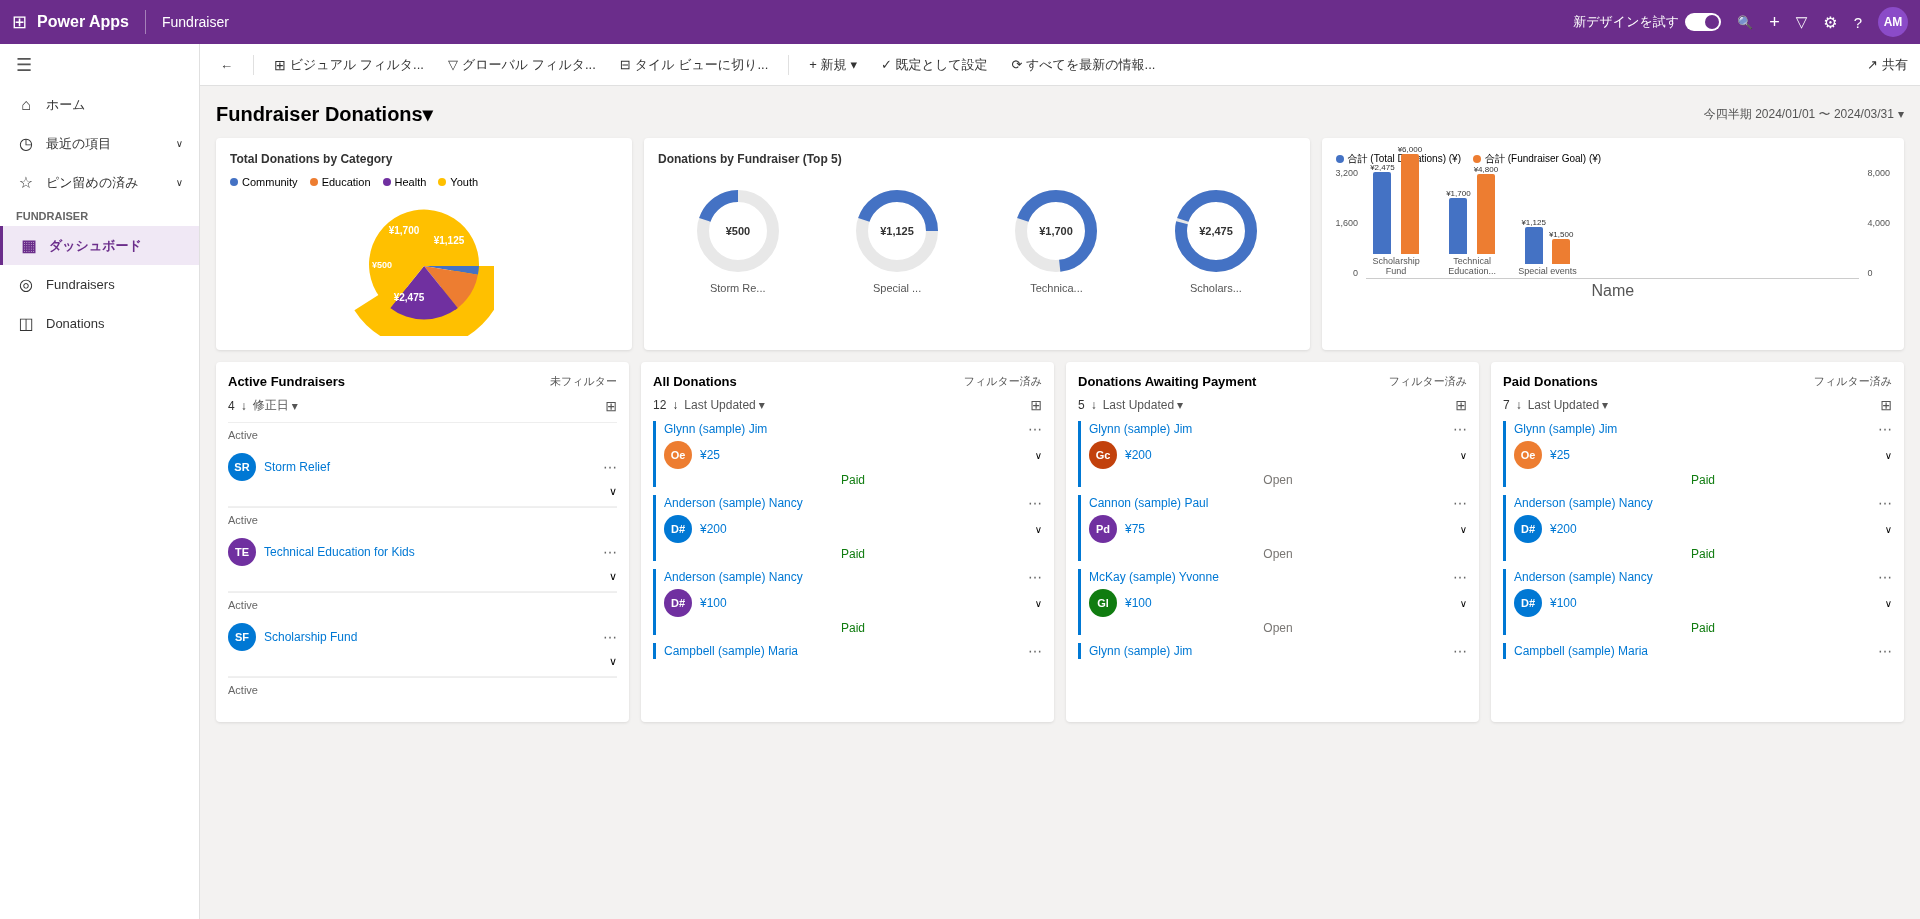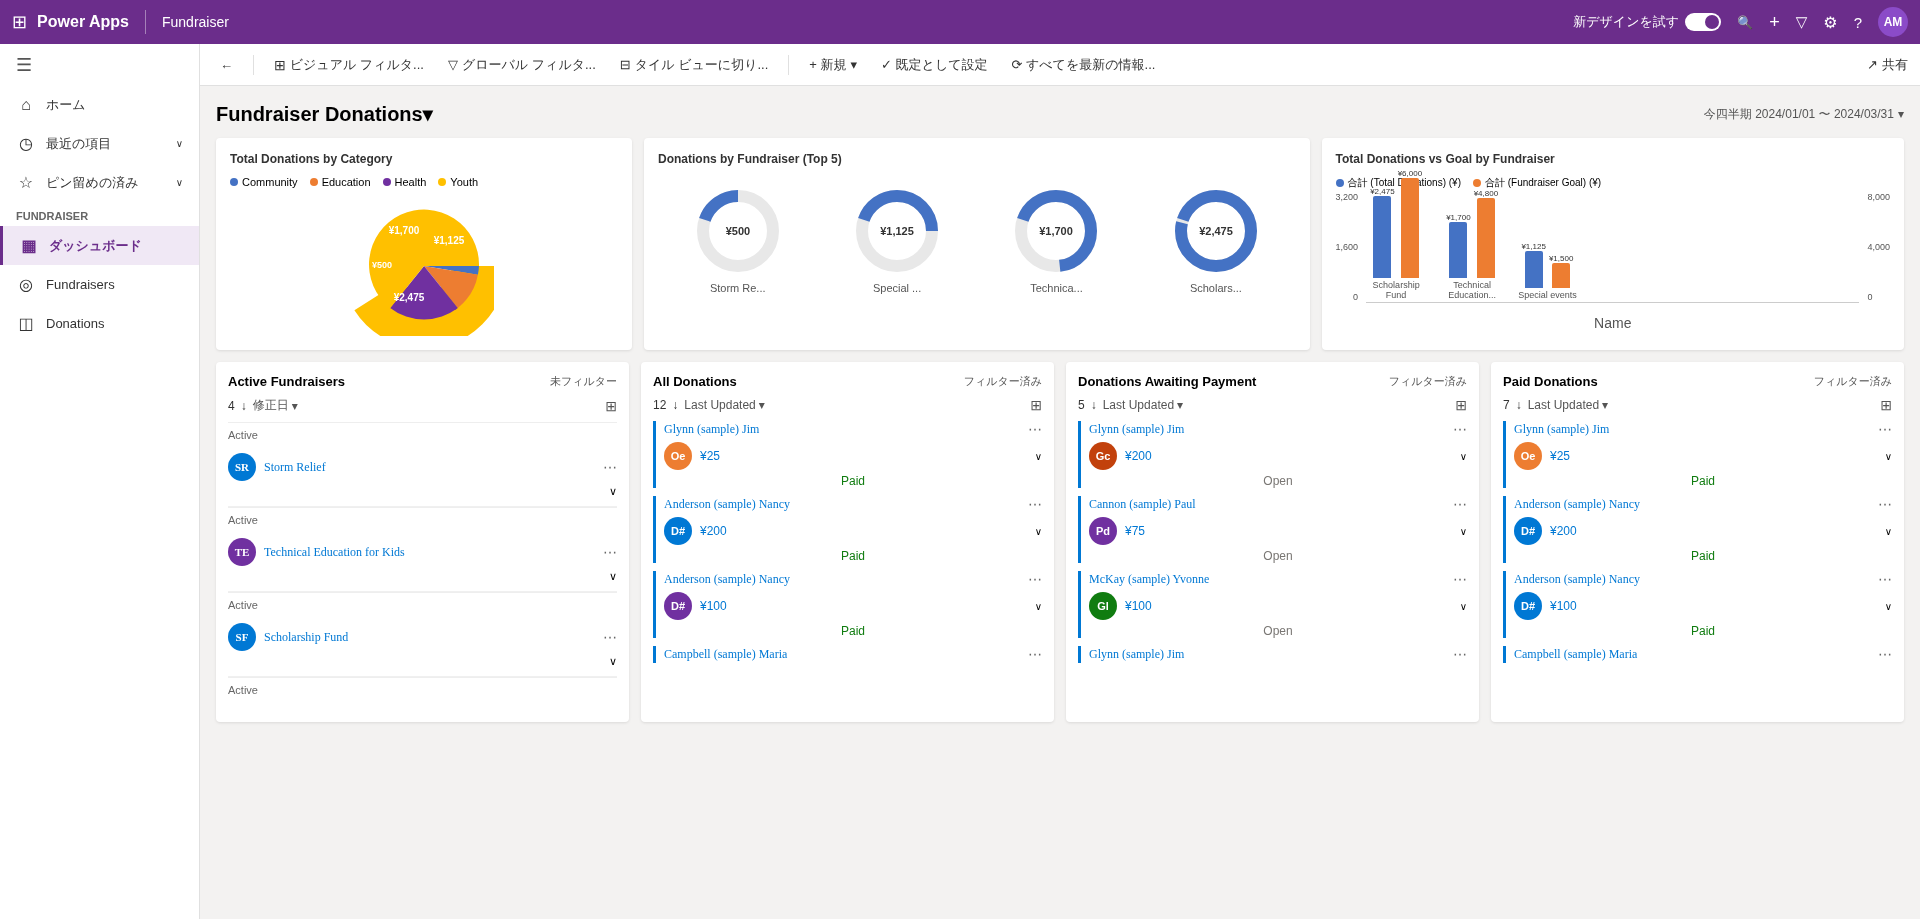--- a/index.html
+++ b/index.html
@@ -109,21 +109,21 @@
     .list-card-header { display: flex; align-items: center; justify-content: space-between; margin-bottom: 8px; }
     .list-card-title { font-size: 13px; font-weight: 600; }
     .list-card-filter { font-size: 11px; color: #555; }
     .list-sort-row { display: flex; align-items: center; gap: 6px; margin-bottom: 8px; font-size: 12px; color: #333; }
     .sort-btn { display: flex; align-items: center; gap: 3px; cursor: pointer; color: #555; }
     .grid-icon { margin-left: auto; cursor: pointer; color: #555; font-size: 14px; }
 
     
     .list-section { font-size: 11px; color: #666; padding: 6px 0 4px; border-top: 1px solid #eee; }
     .list-item { padding: 8px 0; border-bottom: 1px solid #f0f0f0; }
-    .list-item-header { display: flex; align-items: center; justify-content: space-between; font-family: Liberation Serif, serif; }
+    .list-item-header { display: flex; align-items: center; justify-content: space-between; }
     .list-item-name { color: #0078d4; cursor: pointer; font-size: 12px; }
     .list-item-body { display: flex; align-items: center; gap: 8px; margin-top: 4px; }
     .avatar-circle { width: 28px; height: 28px; border-radius: 50%; display: flex; align-items: center; justify-content: center; font-size: 11px; font-weight: 600; color: white; flex-shrink: 0; }
     .list-item-amount { color: #0078d4; font-size: 12px; cursor: pointer; }
     .list-item-status { font-size: 12px; margin-top: 4px; text-align: center; }
     .status-paid { color: #107C10; }
     .status-open { color: #797673; }
     .three-dots { font-size: 14px; color: #666; cursor: pointer; }
     .blue-left-border { border-left: 3px solid #0078d4; padding-left: 8px; }
   </style>
@@ -313,21 +313,20 @@
             <circle cx="45" cy="45" r="35" fill="none" stroke="#e8e8e8" stroke-width="12"></circle>
             <circle cx="45" cy="45" r="35" fill="none" stroke="#4472C4" stroke-width="12" stroke-dasharray="217 3" stroke-dashoffset="44" transform="rotate(-90 45 45)"></circle>
             <text x="45" y="49" text-anchor="middle" font-size="11" fill="#333" font-weight="600">¥2,475</text>
           </svg>
           <div class="donut-label">Scholars...</div>
         </div>
       </div>
     </div>
 
     <div class="card">
-      <div class="card-title">Total Donations vs Goal by Fundraiser</div>
       <div class="bar-chart-legend">
         <div class="legend-item">
           <div class="legend-dot" style="background:#4472C4"></div>
           <span style="font-size:10px;">合計 (Total Donations) (¥)</span>
         </div>
         <div class="legend-item">
           <div class="legend-dot" style="background:#ED7D31"></div>
           <span style="font-size:10px;">合計 (Fundraiser Goal) (¥)</span>
         </div>
       </div>
@@ -376,21 +375,21 @@
                 </div>
                 <div style="display:flex;flex-direction:column;align-items:center;">
                   <span style="font-size:8px;color:#333;white-space:nowrap;">¥1,500</span>
                   <div style="width:18px;height:25px;background:#ED7D31;border-radius:2px 2px 0 0;"></div>
                 </div>
               </div>
               <span style="font-size:9px;color:#555;text-align:center;max-width:60px;">Special events</span>
             </div>
           </div>
           <div style="border-top:1px solid #ccc;margin-top:2px;"></div>
-          <div style="text-align:center;font-size:14px;color:#555;margin-top:12px;">Name</div>
+          <div style="text-align:center;font-size:16px;color:#555;margin-top:3px;">Name</div>
         </div>
         <div style="display:flex;flex-direction:column;justify-content:space-between;height:110px;font-size:9px;color:#555;text-align:left;padding-left:4px;margin-top:2px;">
           <span>8,000</span>
             <span>4,000</span>
             <span>0</span>
         </div>
       </div>
     </div>
   </div>
 

